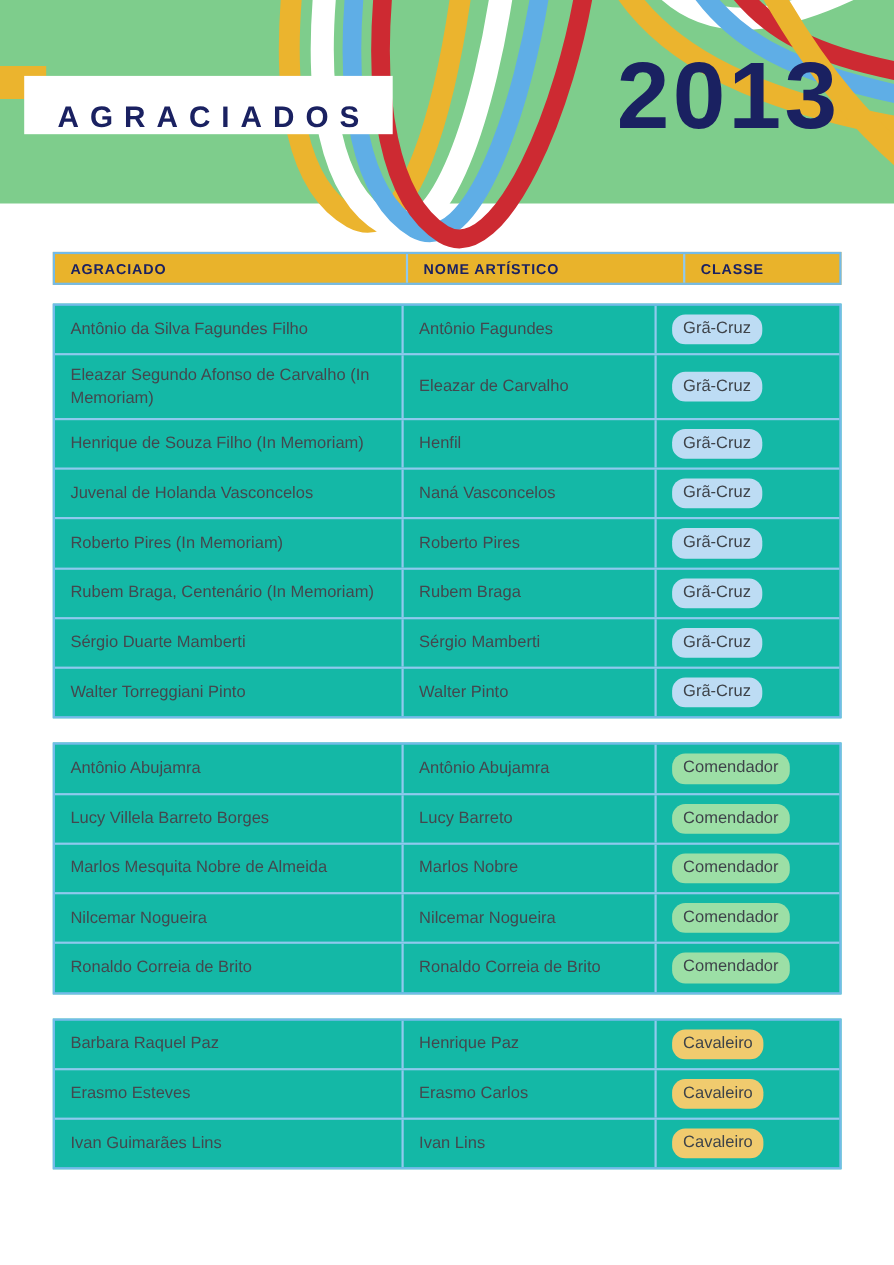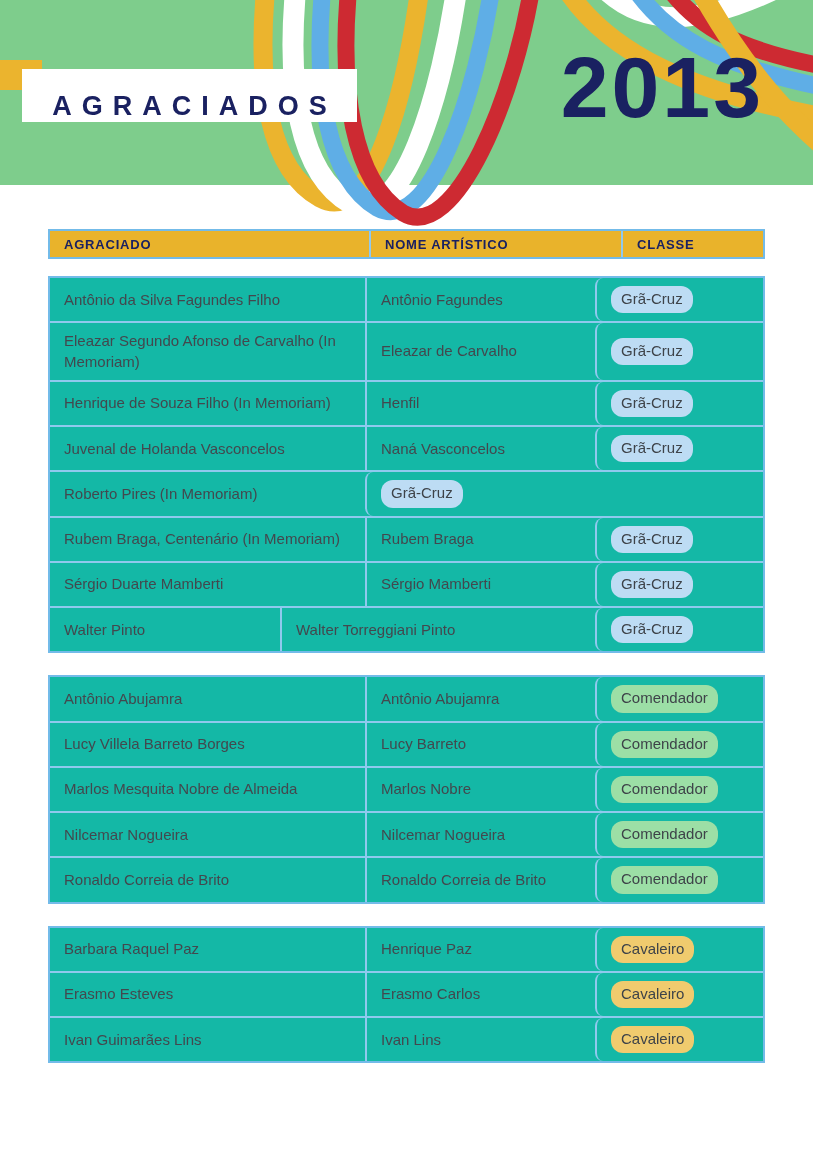--- a/index.html
+++ b/index.html
@@ -87,21 +87,21 @@
   .t-cell{
     display:flex;align-items:center;
     box-sizing:border-box;
     padding:8px 10px 8px 14px;
     color:#43484E;
     font-size:15px;line-height:1.35;
   }
   .t-cell + .t-cell{border-left:2px solid #8FC9EE;}
   .gt .col-1{width:315px;}
   .gt .col-2{width:230px;}
-  .gt .col-3{width:164px;flex:1;border-radius:8px;}
+  .gt .col-3{width:164px;flex:1;}
   .pill{
     display:inline-block;
     padding:3px 10px 4px 10px;
     border-radius:12px;
     font-size:15px;
     color:#3E4349;
     white-space:nowrap;
   }
 </style>
 </head>
@@ -164,41 +164,42 @@
       </div>
       <div class="t-row">
         <div class="t-cell col-1">Juvenal de Holanda Vasconcelos</div>
         <div class="t-cell col-2">Naná Vasconcelos</div>
         <div class="t-cell col-3">
             <span class="pill" style="background: rgb(189, 220, 244);">Grã-Cruz</span>
           </div>
       </div>
       <div class="t-row">
         <div class="t-cell col-1">Roberto Pires (In Memoriam)</div>
+        <div class="t-cell col-2">Roberto Pires</div>
         <div class="t-cell col-3">
             <span class="pill" style="background: rgb(189, 220, 244);">Grã-Cruz</span>
           </div>
       </div>
       <div class="t-row">
         <div class="t-cell col-1">Rubem Braga, Centenário (In Memoriam)</div>
         <div class="t-cell col-2">Rubem Braga</div>
         <div class="t-cell col-3">
             <span class="pill" style="background: rgb(189, 220, 244);">Grã-Cruz</span>
           </div>
       </div>
       <div class="t-row">
         <div class="t-cell col-1">Sérgio Duarte Mamberti</div>
         <div class="t-cell col-2">Sérgio Mamberti</div>
         <div class="t-cell col-3">
             <span class="pill" style="background: rgb(189, 220, 244);">Grã-Cruz</span>
           </div>
       </div>
       <div class="t-row">
+        <div class="t-cell col-1">Walter Torreggiani Pinto</div>
         <div class="t-cell col-2">Walter Pinto</div>
-        <div class="t-cell col-1">Walter Torreggiani Pinto</div>
         <div class="t-cell col-3">
             <span class="pill" style="background: rgb(189, 220, 244);">Grã-Cruz</span>
           </div>
       </div>
     </div>
 
     <div class="group-table gt">
       <div class="t-row">
         <div class="t-cell col-1">Antônio Abujamra</div>
         <div class="t-cell col-2">Antônio Abujamra</div>

